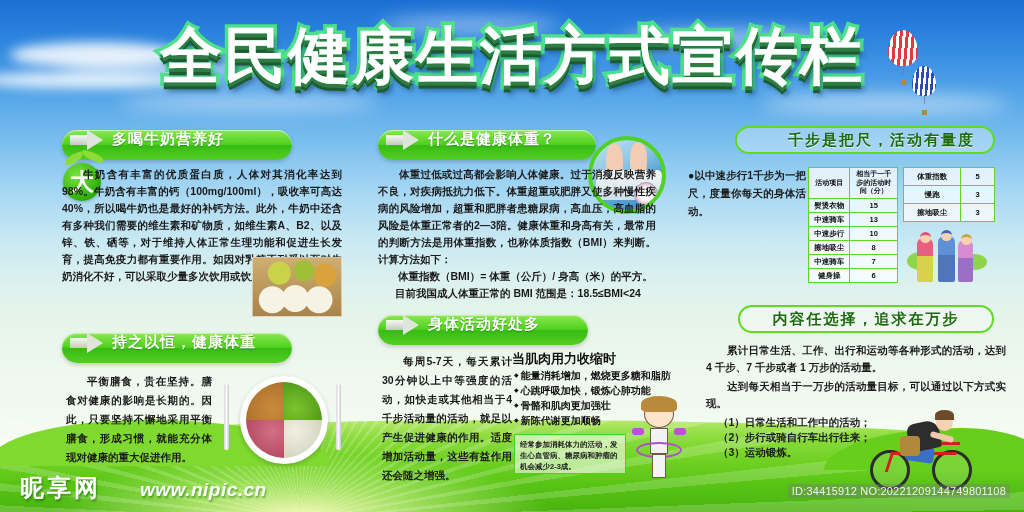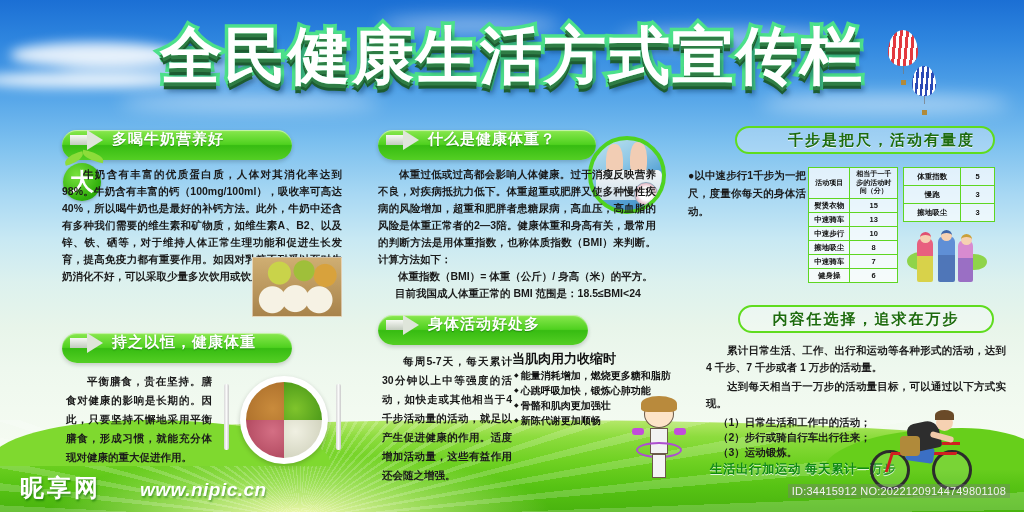--- a/index.html
+++ b/index.html
@@ -327,20 +327,21 @@
 
   <div class="musc-title" style="left:512px; top:350px;">当肌肉用力收缩时</div>
 
   <div class="musc-list" style="left:514px; top:368px; width:170px;">
     <div>能量消耗增加，燃烧更多糖和脂肪</div>
     <div>心跳呼吸加快，锻炼心肺功能</div>
     <div>骨骼和肌肉更加强壮</div>
     <div>新陈代谢更加顺畅</div>
   </div>
 
+  <div class="note-box" style="left:514px; top:434px; width:112px; height:40px;">经常参加消耗体力的活动，发生心血管病、糖尿病和肿瘤的机会减少2-3成。</div>
 
   <div class="fig" style="left:630px; top:398px; width:58px; height:82px;">
     <div style="position:absolute; left:14px; top:2px; width:30px; height:28px; border-radius:50%; background:#fde4c8; border:1.2px solid #6b5a4a;"></div>
     <div style="position:absolute; left:11px; top:-2px; width:36px; height:16px; border-radius:50% 50% 20% 20%; background:#b98a3c;"></div>
     <div style="position:absolute; left:20px; top:30px; width:18px; height:26px; background:#f2f2f2; border:1.2px solid #6b5a4a;"></div>
     <div style="position:absolute; left:6px; top:44px; width:46px; height:16px; border:2.2px solid #ad4fd0; border-radius:50%;"></div>
     <div style="position:absolute; left:2px; top:30px; width:12px; height:7px; background:#c24ddb; border-radius:3px;"></div>
     <div style="position:absolute; left:44px; top:30px; width:12px; height:7px; background:#c24ddb; border-radius:3px;"></div>
     <div style="position:absolute; left:22px; top:56px; width:14px; height:24px; background:#f4f4f4; border:1.2px solid #6b5a4a;"></div>
   </div>
@@ -415,21 +416,20 @@
   <div class="ohead" style="left:738px; top:305px; width:256px;">
     <span class="otext">内容任选择，追求在万步</span>
   </div>
 
   <div class="btext indent" style="left:706px; top:342px; width:300px;">累计日常生活、工作、出行和运动等各种形式的活动，达到 4 千步、7 千步或者 1 万步的活动量。</div>
   <div class="btext indent" style="left:706px; top:378px; width:300px;">达到每天相当于一万步的活动量目标，可以通过以下方式实现。</div>
   <div class="btext" style="left:718px; top:414px; width:220px;">（1）日常生活和工作中的活动；</div>
   <div class="btext" style="left:718px; top:429px; width:220px;">（2）步行或骑自行车出行往来；</div>
   <div class="btext" style="left:718px; top:444px; width:220px;">（3）运动锻炼。</div>
 
-  <div class="slogan" style="left:710px; top:461px;">生活出行加运动 每天累计一万步</div>
 
   <div class="fig" style="left:868px; top:398px; width:110px; height:96px;">
     <div style="position:absolute; left:2px; top:52px; width:40px; height:40px; border-radius:50%; border:3px solid #2b2b2b; background:rgba(255,255,255,.12);"></div>
     <div style="position:absolute; left:64px; top:52px; width:40px; height:40px; border-radius:50%; border:3px solid #2b2b2b; background:rgba(255,255,255,.12);"></div>
     <div style="position:absolute; left:20px; top:54px; width:66px; height:20px; border-top:3px solid #cf2020; border-left:3px solid #cf2020; transform:skewX(-18deg);"></div>
     <div style="position:absolute; left:74px; top:44px; width:18px; height:3px; background:#cf2020;"></div>
     <div style="position:absolute; left:38px; top:48px; width:28px; height:16px; background:#3b6fc4; border-radius:4px; transform:rotate(8deg);"></div>
     <div style="position:absolute; left:40px; top:24px; width:32px; height:28px; background:#2d2d2d; border-radius:8px 12px 4px 4px; transform:rotate(-12deg);"></div>
     <div style="position:absolute; left:32px; top:38px; width:20px; height:20px; background:#b08a3a; border-radius:4px;"></div>
     <div style="position:absolute; left:68px; top:16px; width:17px; height:17px; border-radius:50%; background:#f6d1b2;"></div>

